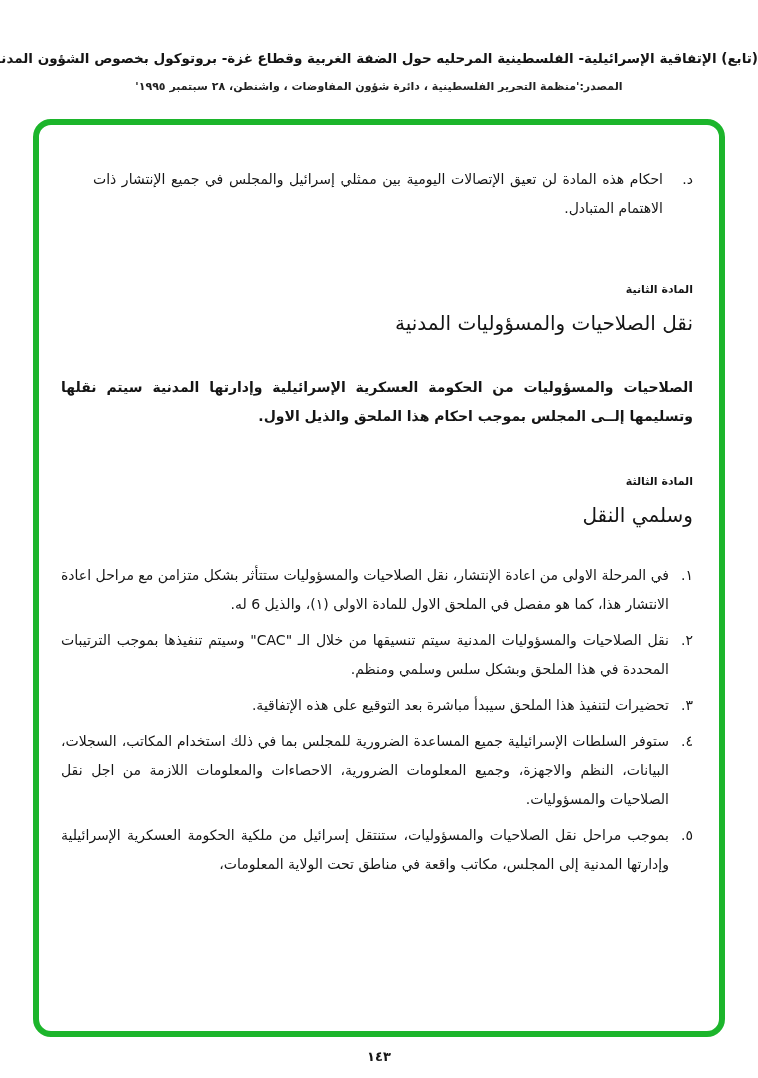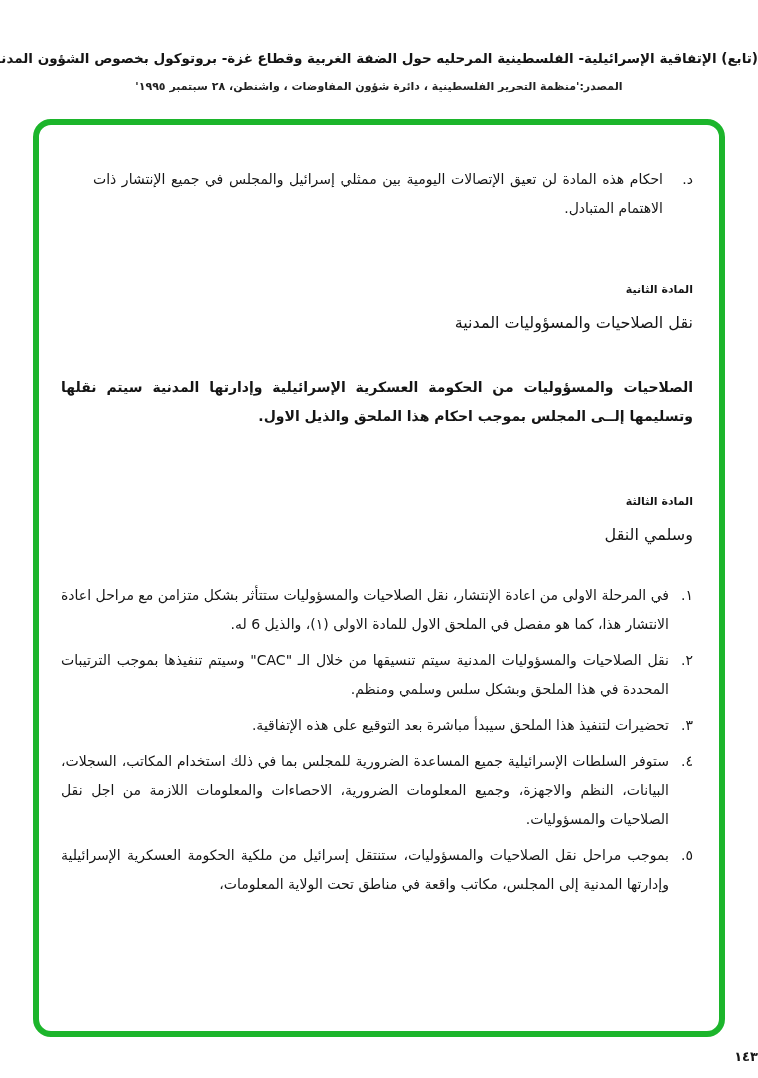--- a/index.html
+++ b/index.html
@@ -59,23 +59,23 @@
   .clause .clause-text {
     flex: 1;
     text-align: justify;
   }
   .article-heading {
     font-size: 11px;
     font-weight: bold;
     line-height: 22px;
   }
   .mt-article-2 { margin-top: 56px; }
-  .mt-article-3 { margin-top: 60px; }
+  .mt-article-3 { margin-top: 40px; }
   .article-subheading {
-    font-size: 16px;
+    font-size: 20px;
     line-height: 24px;
     margin-top: 10px;
   }
   .paragraph {
     margin-top: 38px;
     text-align: justify;
     font-weight: bold;
   }
   
   .transfer-list { margin-top: 34px; }
@@ -87,21 +87,21 @@
     flex: 0 0 24px;
     font-size: 14px;
     line-height: 29px;
   }
   .list-item .item-text {
     flex: 1;
     text-align: justify;
   }
   
   .doc-footer {
-    text-align: right;
+    text-align: center;
     margin-top: 9px;
   }
   .page-number {
     display: inline-block;
     font-size: 13px;
     font-weight: bold;
     direction: rtl;
   }
 </style>
 </head>

